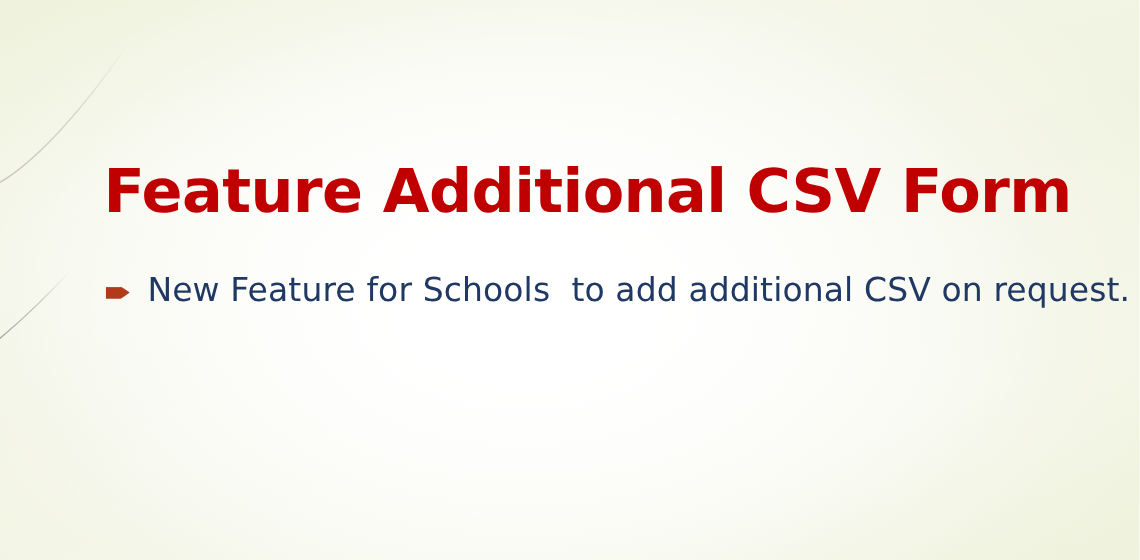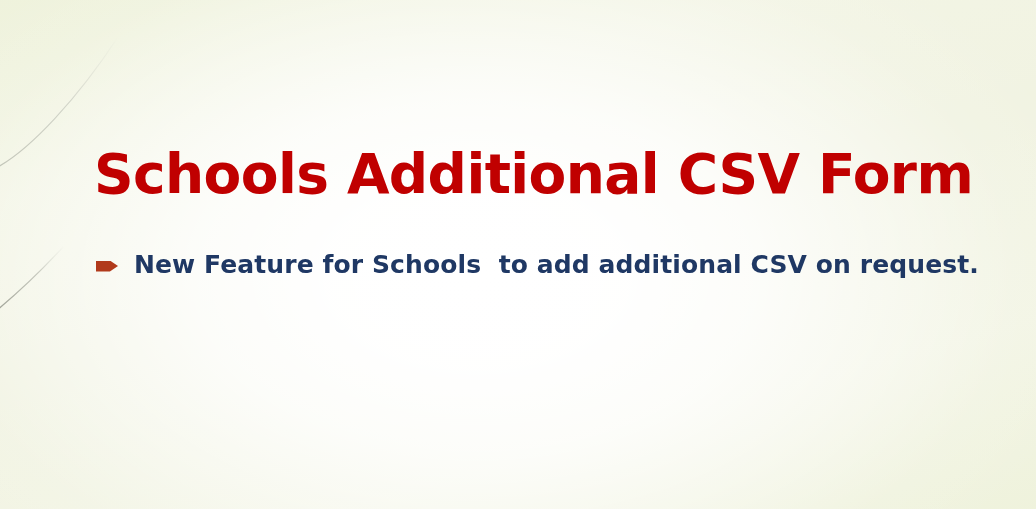--- a/index.html
+++ b/index.html
@@ -101,22 +101,22 @@
     position: absolute;
     left: 2px;
     top: 6px;
     width: 22px;
     height: 11px;
     background: #b13a1b;
     clip-path: polygon(0% 0%, 63% 0%, 100% 50%, 63% 100%, 0% 100%);
   }
   .bullet-text {
     font-family: "DejaVu Sans", sans-serif;
-    font-weight: 700;
-    font-size: 25px;
+    font-weight: 400;
+    font-size: 30px;
     line-height: 34px;
     letter-spacing: 0.1px;
     color: #1f3864;
     white-space: pre;
   }
 </style>
 </head>
 <body>
 
 <div id="slide">
@@ -137,21 +137,21 @@
         <stop offset="60%" stop-color="#a9aca1" stop-opacity="0.62"></stop>
         <stop offset="95%" stop-color="#cfd2c8" stop-opacity="0.12"></stop>
         <stop offset="100%" stop-color="#cfd2c8" stop-opacity="0"></stop>
       </linearGradient>
     </defs>
     <path d="M -4 168 C 30 150 78 98 118 37" fill="none" stroke="url(#lineFadeTop)" stroke-width="1.2"></path>
     <path d="M -4 311 C 14 296 42 270 64 246" fill="none" stroke="url(#lineFadeBot)" stroke-width="1.2"></path>
   </svg>
 
   <div class="title-block">
-    <h1 class="slide-title">Schools Additional CSV Form</h1>
+    <h1 class="slide-title">Feature Additional CSV Form</h1>
   </div>
 
   <div class="body-block">
     <div class="bullet-row">
       <span class="bullet-marker">
         <span class="pennant"></span>
       </span>
       <span class="bullet-text">New Feature for Schools  to add additional CSV on request.</span>
     </div>
   </div>

